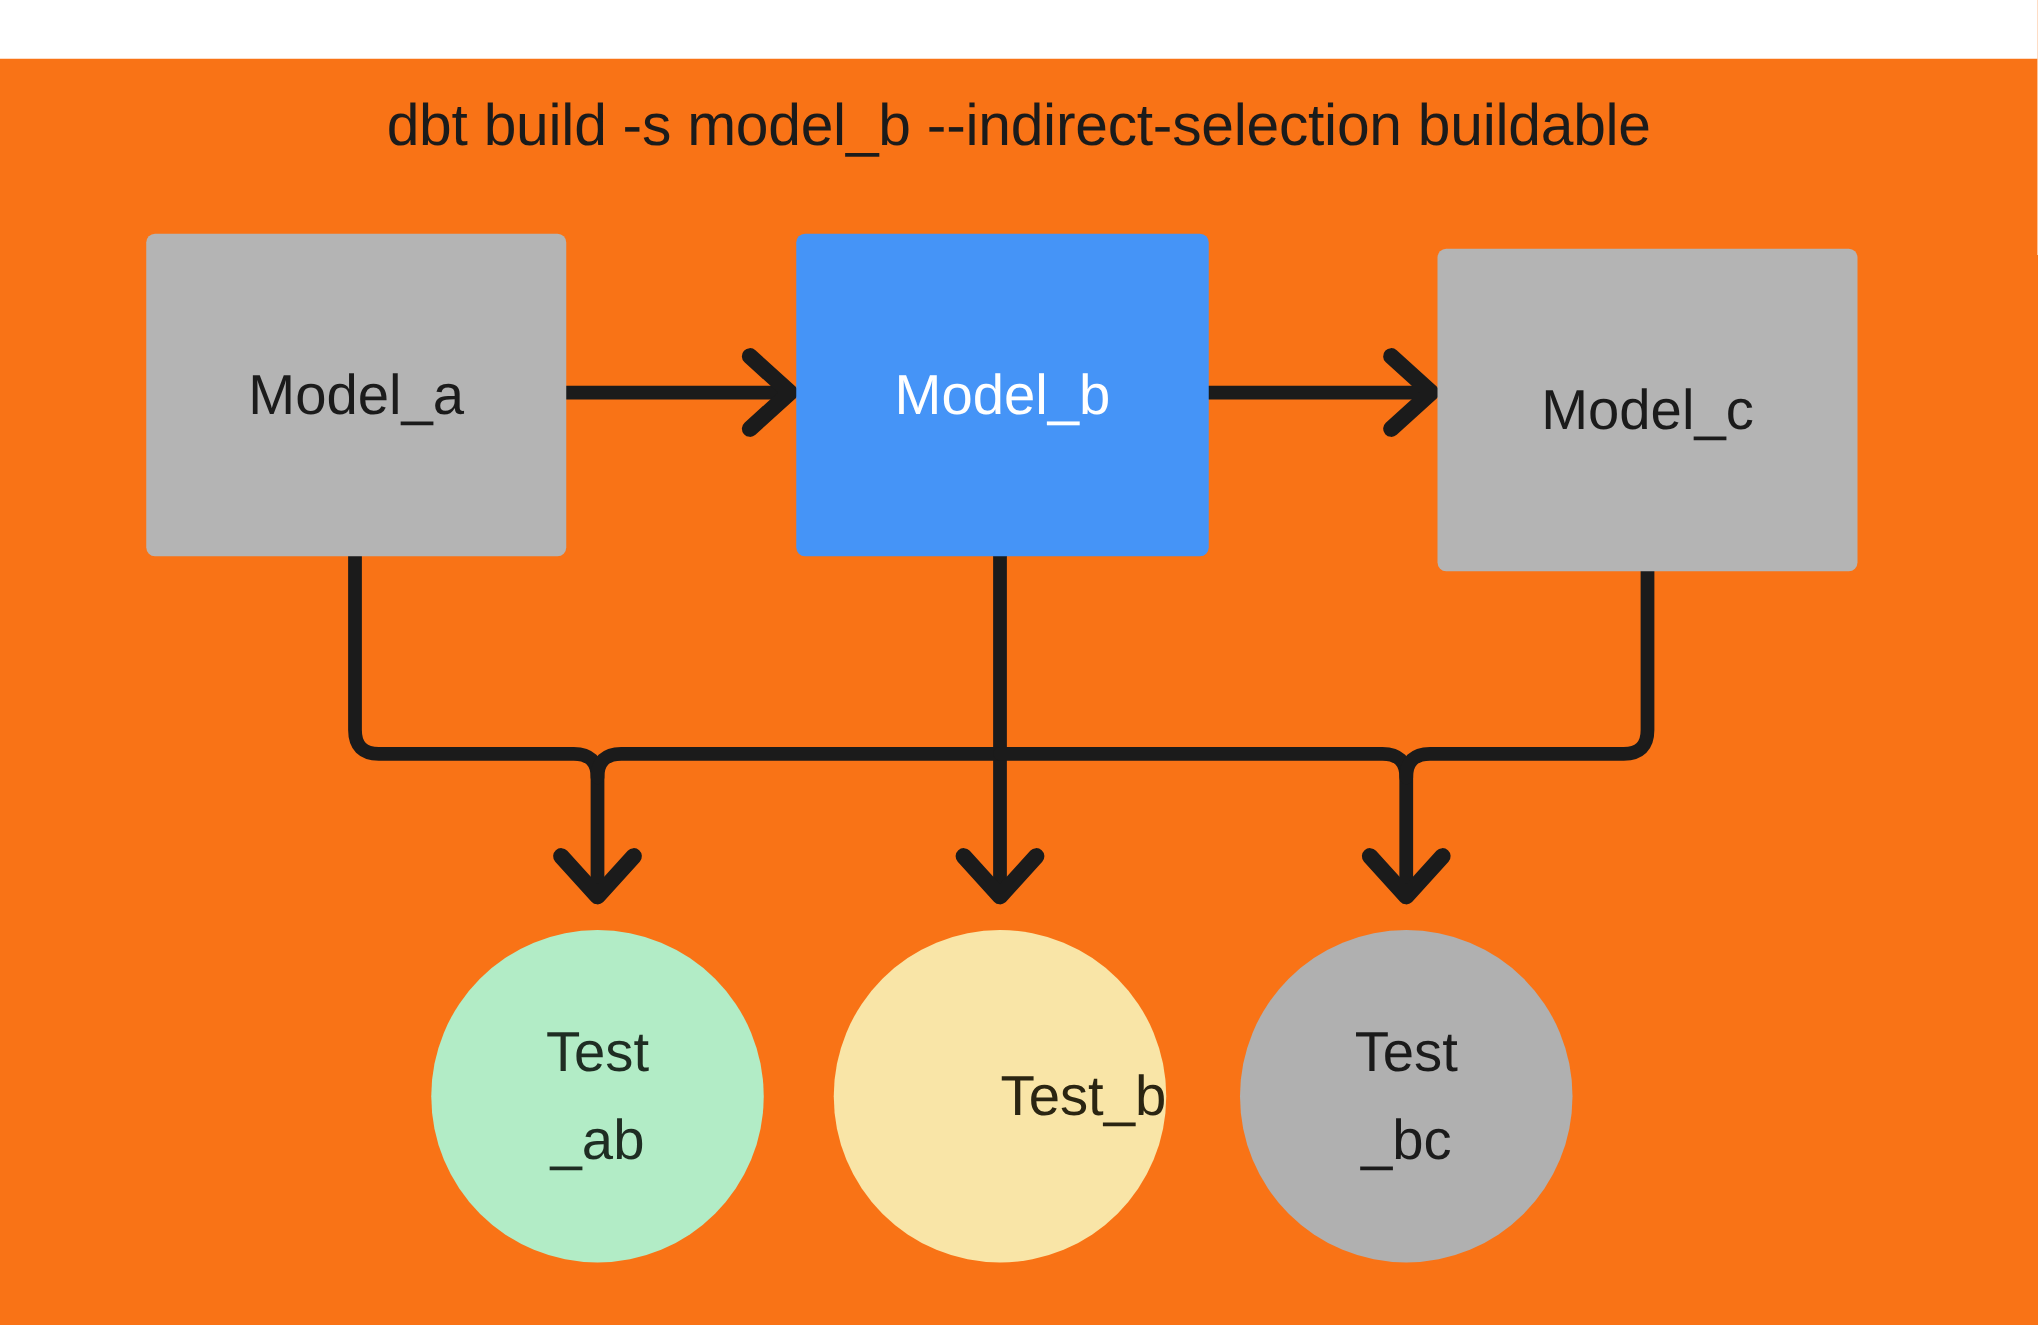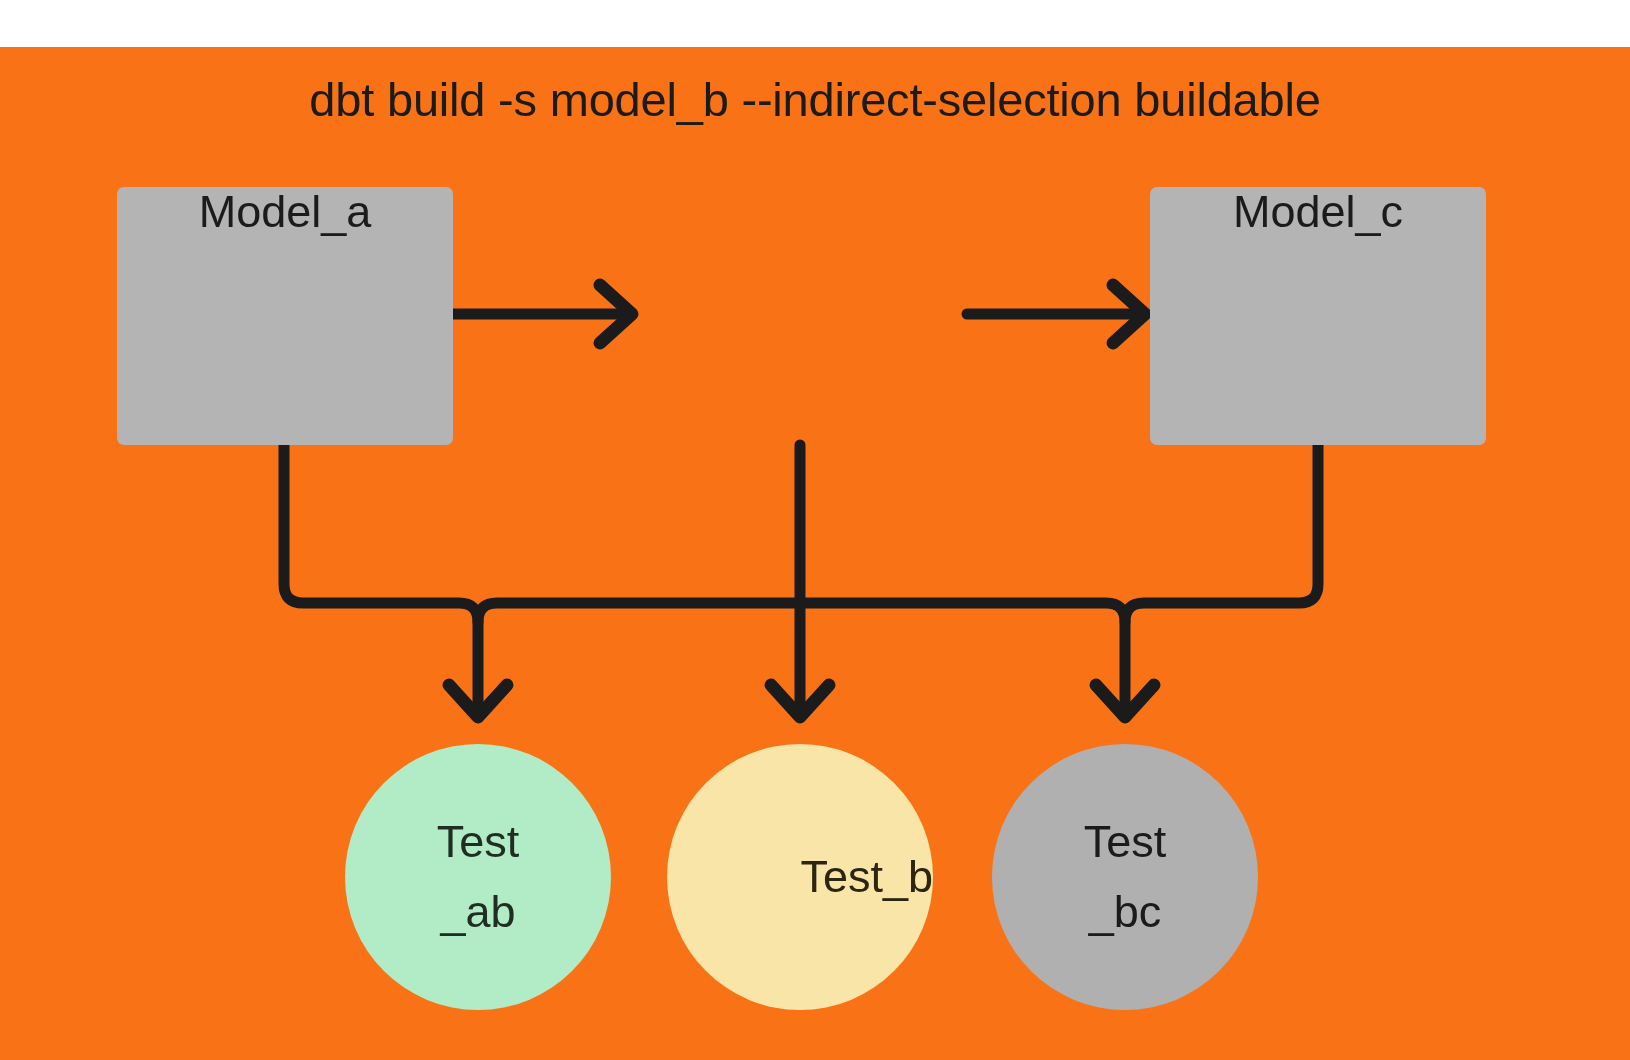--- a/index.html
+++ b/index.html
@@ -35,21 +35,21 @@
     font-size: 47px;
     line-height: 1.15;
     color: #1b1b1b;
     letter-spacing: -0.2px;
     white-space: nowrap;
   }
   .node-box {
     position: absolute;
     border-radius: 7px;
     display: flex;
-    align-items: flex-start;
+    align-items: center;
     justify-content: center;
     font-size: 45px;
     line-height: 1.1;
     text-align: center;
   }
   .node-circle {
     position: absolute;
     border-radius: 50%;
     display: flex;
     flex-direction: column;
@@ -106,22 +106,25 @@
         <path d="M 1318 398 L 1318 537 Q 1318 556 1299 556 L 1144 556 Q 1125 556 1125 575"></path>
       </g>
 
     </g>
   </svg>
 
   <div class="node-box" style="left:117px; top:140px; width:336px; height:258px; background:#b4b4b4; color:#1b1b1b;">
     <span class="node-label">Model_a</span>
   </div>
 
+  <div class="node-box" style="left:637px; top:140px; width:330px; height:258px; background:#4594f7; color:#ffffff;">
+    <span class="node-label">Model_b</span>
+  </div>
 
-  <div class="node-box" style="left:1150px; top:140px; width:336px; height:258px; background:#b4b4b4; color:#1b1b1b;">
+  <div class="node-box" style="left:1150px; top:152px; width:336px; height:258px; background:#b4b4b4; color:#1b1b1b;">
     <span class="node-label">Model_c</span>
   </div>
 
   <div class="node-circle" style="left:345px; top:697px; width:266px; height:266px; background:#b2ecc6; color:#1f2d23;">
     <span class="node-label">Test</span>
     <span class="node-label">_ab</span>
   </div>
 
   <div class="node-circle" style="left:667px; top:697px; width:266px; height:266px; background:#f9e5a7; color:#2b2512;align-items:flex-end;">
     <span class="node-label">Test_b</span>

